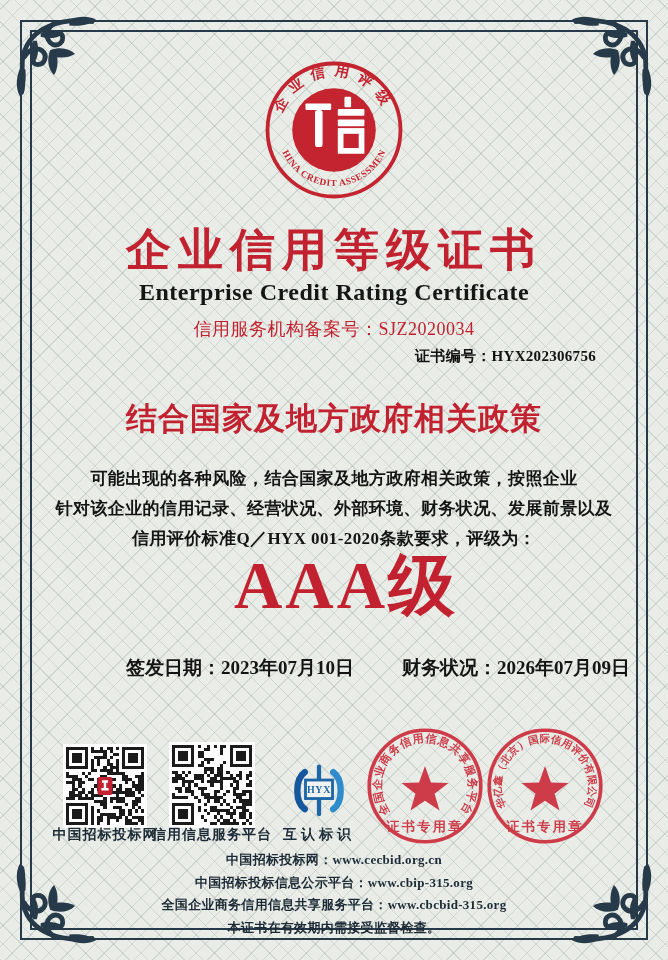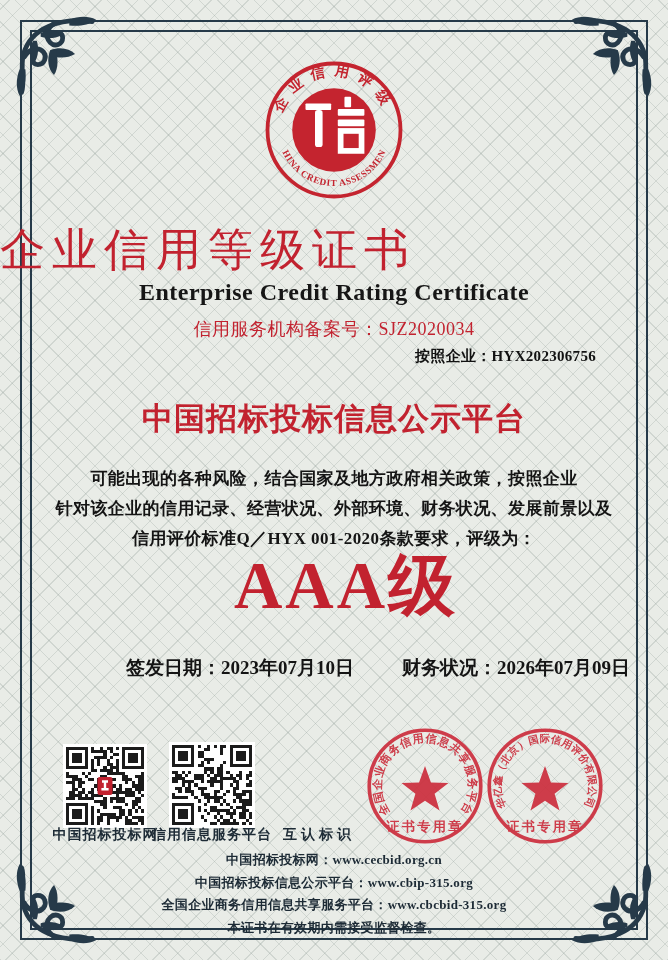--- a/index.html
+++ b/index.html
@@ -16,21 +16,21 @@
   .corner{position:absolute; width:86px; height:86px; color:#263a49;}
   .corner.tl{left:12px; top:12px;}
   .corner.tr{right:12px; top:12px; transform:scaleX(-1);}
   .corner.bl{left:12px; bottom:12px; transform:scaleY(-1);}
   .corner.br{right:12px; bottom:12px; transform:scale(-1,-1);}
 
   .emblem{position:absolute; left:258px; top:54px; width:152px; height:152px;}
 
   .title{
     position:absolute; left:0; top:220px; width:100%; margin:0;
-    text-align:left; font-size:45px; font-weight:normal; letter-spacing:7px;
+    text-align:center; font-size:45px; font-weight:bold; letter-spacing:7px;
     color:#c2222f;
   }
   .subtitle{
     position:absolute; left:0; top:279px; width:100%;
     text-align:center; font-size:24px; font-weight:bold; color:#161616; letter-spacing:.5px;
   }
   .registry{
     position:absolute; left:0; top:317px; width:100%;
     text-align:center; font-size:18px; font-weight:normal; color:#c2222f; letter-spacing:.5px;
   }
@@ -134,23 +134,23 @@
         <rect x="87" y="81" width="22" height="21" fill="none" stroke="#fff" stroke-width="6"></rect>
       </g>
     </svg>
   </div>
 
   <h1 class="title">企业信用等级证书</h1>
   <div class="subtitle">Enterprise Credit Rating Certificate</div>
 
   <div class="registry"><span>信用服务机构备案号：</span><span>SJZ2020034</span></div>
 
-  <div class="certno"><span>按照企业：</span><span>HYX202306756</span></div>
-
-  <div class="company">中国招标投标信息公示平台</div>
+  <div class="certno"><span>证书编号：</span><span>HYX202306756</span></div>
+
+  <div class="company">结合国家及地方政府相关政策</div>
 
   <div class="statement">
     <div>可能出现的各种风险，结合国家及地方政府相关政策，按照企业</div>
     <div>针对该企业的信用记录、经营状况、外部环境、财务状况、发展前景以及</div>
     <div>信用评价标准Q／HYX 001-2020条款要求，评级为：</div>
   </div>
 
   <div class="rating">AAA级</div>
 
   <div class="dates">
@@ -631,20 +631,40 @@
             <rect x="19" y="1" width="5" height="5" fill="#fff"></rect>
             <rect x="20" y="2" width="3" height="3" fill="#1b1b1b"></rect>
             <rect x="0" y="18" width="7" height="7" fill="#1b1b1b"></rect>
             <rect x="1" y="19" width="5" height="5" fill="#fff"></rect>
             <rect x="2" y="20" width="3" height="3" fill="#1b1b1b"></rect>
           </svg></span>
     </span>
   </div>
   <div class="mark-label" style="left:132px;text-align:center;">信用信息服务平台</div>
 
+  <div class="hyx">
+    <svg viewBox="0 0 100 90" width="74" height="64">
+      <defs>
+        <linearGradient id="hyxg" x1="0" y1="0" x2="1" y2="0">
+          <stop offset="0" stop-color="#15579c"></stop>
+            <stop offset="1" stop-color="#2f8ccc"></stop>
+        </linearGradient>
+      </defs>
+      <g fill="none" stroke-linecap="round">
+        <path d="M18,12 H82" stroke="url(#hyxg)" stroke-width="7"></path>
+        <path d="M18,79 H82" stroke="url(#hyxg)" stroke-width="7"></path>
+        <path d="M30,20 C16,30 16,62 30,72" stroke="#15579c" stroke-width="9"></path>
+        <path d="M70,20 C84,30 84,62 70,72" stroke="#2f8ccc" stroke-width="9"></path>
+        <path d="M50,12 V31" stroke="#1e66a8" stroke-width="6"></path>
+        <path d="M50,57 V79" stroke="#1e66a8" stroke-width="6"></path>
+      </g>
+      <rect x="31" y="31" width="38" height="26" fill="#f2f4f1" stroke="#1e66a8" stroke-width="4"></rect>
+      <text x="50" y="49" text-anchor="middle" font-size="14" font-weight="bold" fill="#1e66a8" letter-spacing="1">HYX</text>
+    </svg>
+  </div>
   <div class="mark-label" style="left:239px; letter-spacing:4px;">互认标识</div>
 
   <div class="seal" style="left:361px; top:722px;">
     <svg viewBox="0 0 140 140" width="128" height="128">
       <circle cx="70" cy="70" r="61" fill="none" stroke="#cc2e3d" stroke-width="4"></circle>
       <path id="sealArc1" d="M30.7,97.5 A48,48 0 1 1 109.3,97.5" fill="none"></path>
       <text font-size="12.3" font-weight="bold" fill="#cc2e3d" letter-spacing="1">
         <textPath href="#sealArc1" startOffset="50%" text-anchor="middle">全国企业商务信用信息共享服务平台</textPath>
       </text>
       <polygon fill="#cc2e3d" points="70,48 76.5,66.1 95.7,66.7 80.5,78.4 85.9,96.8 70,86 54.1,96.8 59.5,78.4 44.3,66.7 63.5,66.1"></polygon>

